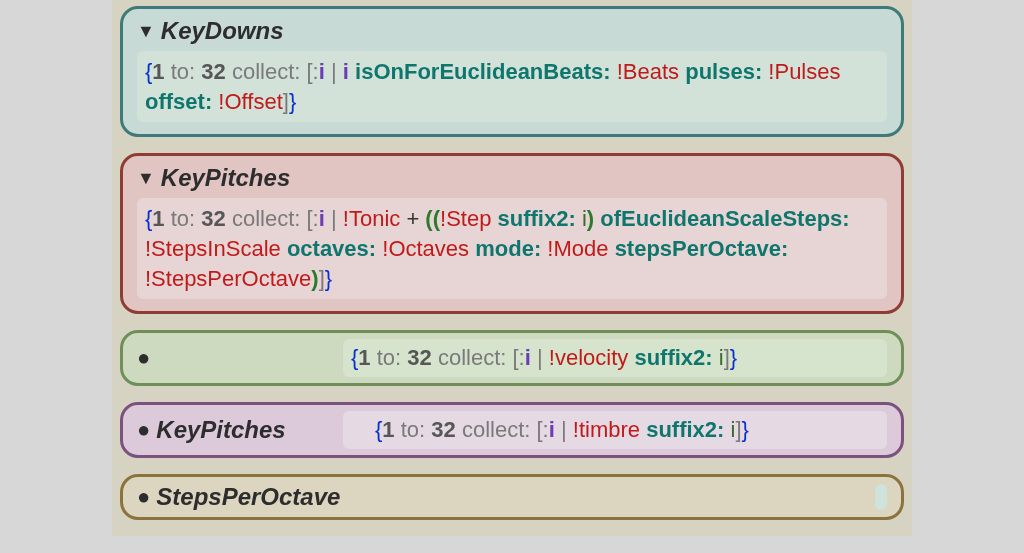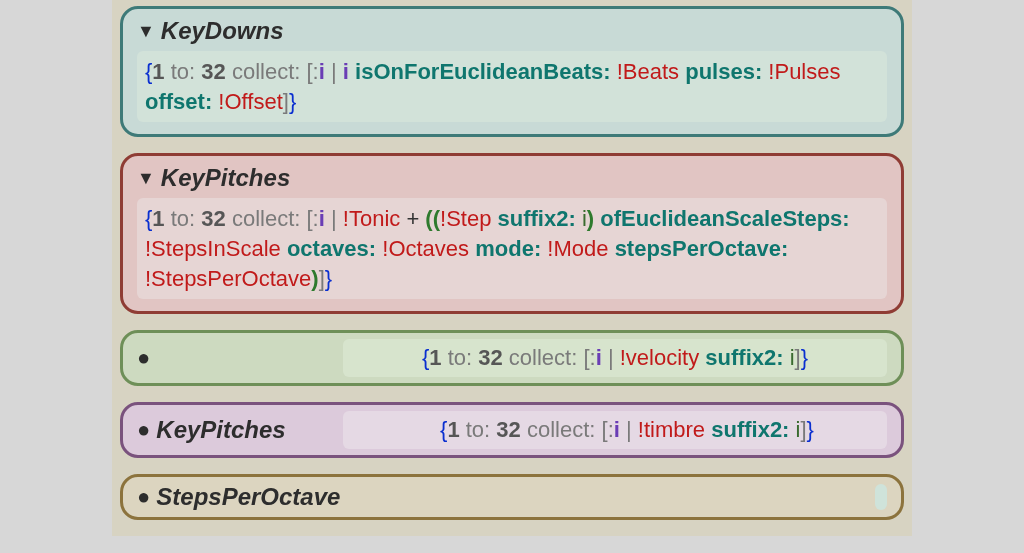--- a/index.html
+++ b/index.html
@@ -54,21 +54,21 @@
     padding:6px 8px;
     font-family: "Segoe UI", Arial, sans-serif;
     font-size:22px;
     line-height:1.35;
     color:#333;
     word-wrap:break-word;
   }
   .code.inline {
     flex:1 1 auto;
     padding:4px 8px;
-    text-align:center;
+    text-align:left;
     white-space:nowrap;
     overflow:hidden;
   }
   .code.red-bg   { background:#e6d5d4; }
   .code.green-bg { background:#d7e4cd; }
   .code.purple-bg{ background:#e5d9e4;padding-left:32px; }
 
   .t-brace  { color:#0a2fd0; }
   .t-num    { color:#565656; font-weight:600;}
   .t-kw     { color:#7a7a7a;margin-top:20px; }

